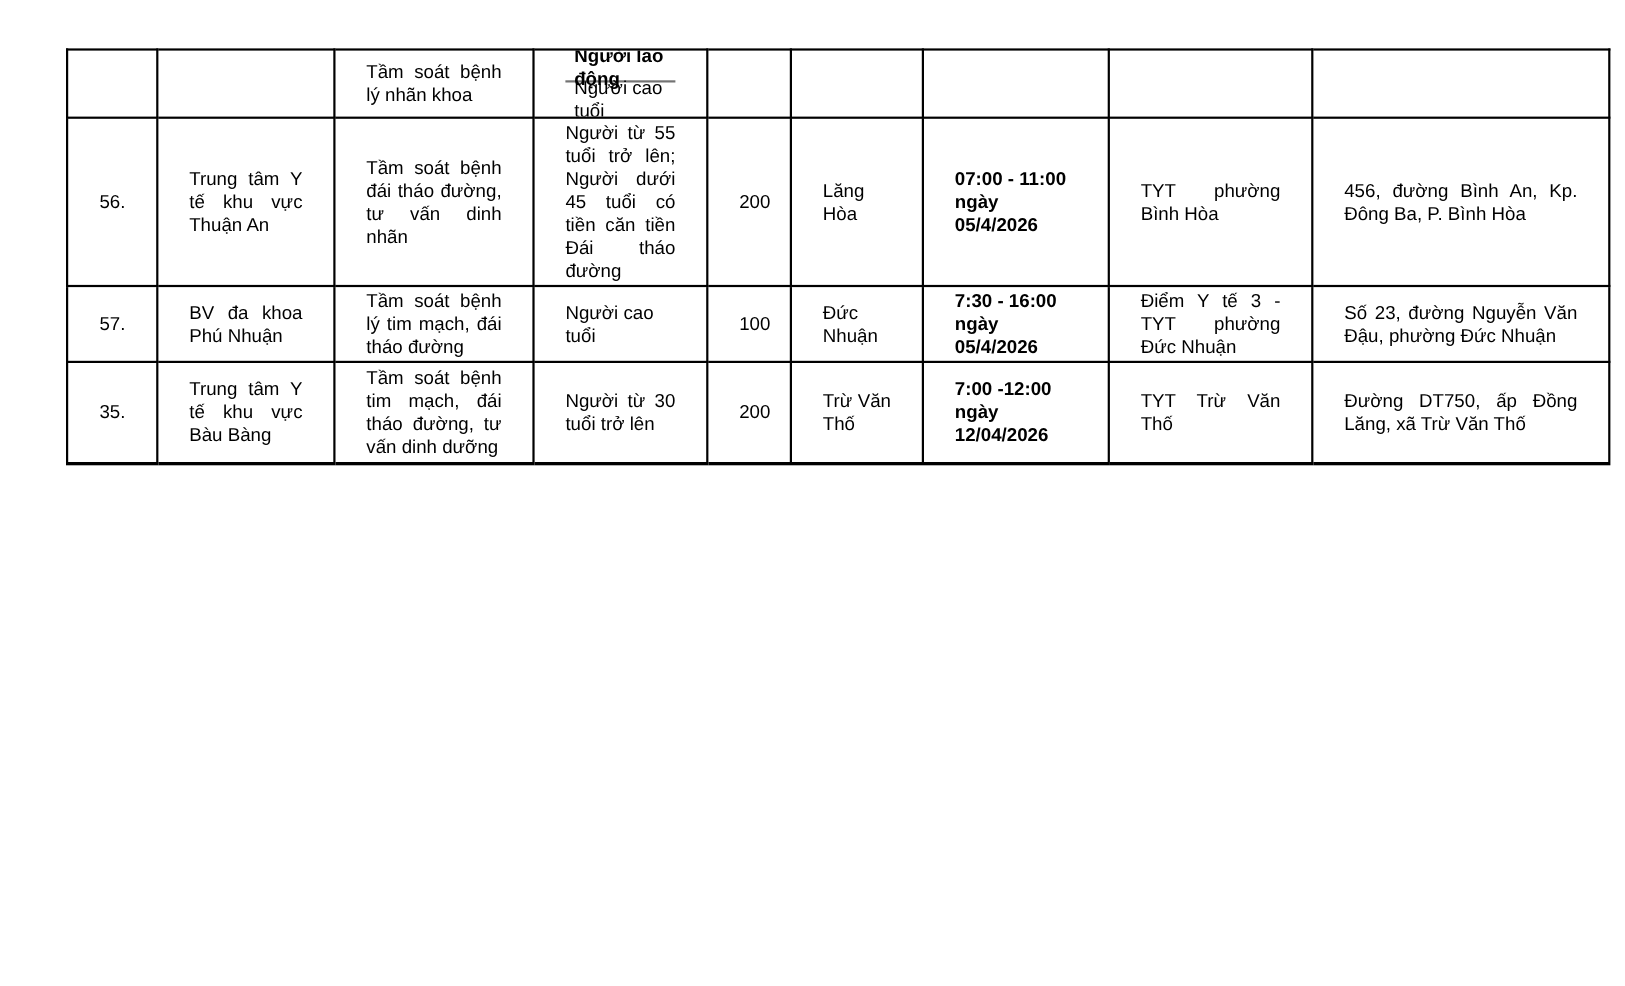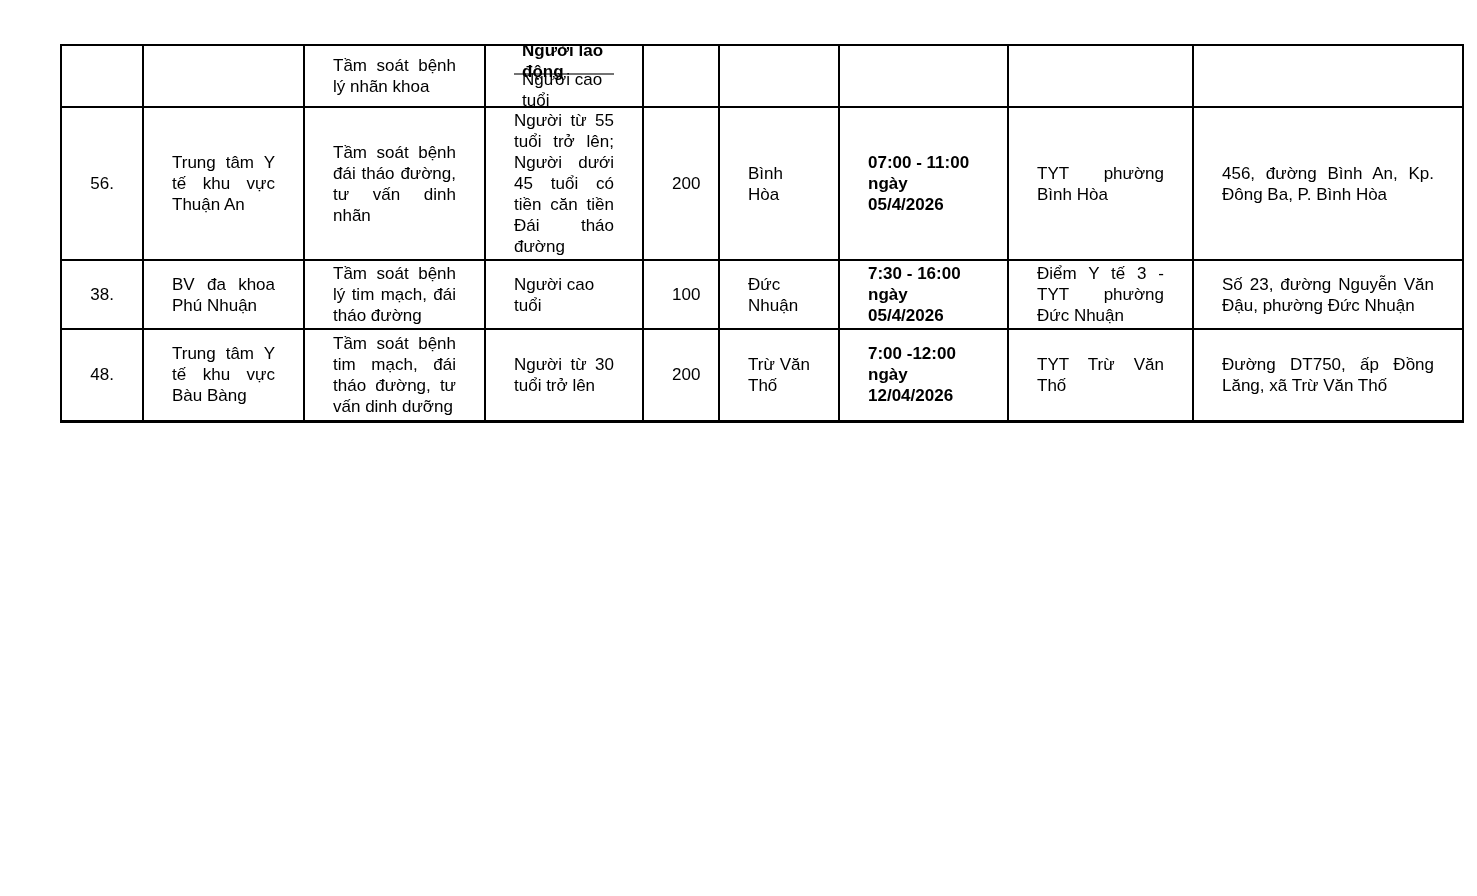--- a/index.html
+++ b/index.html
@@ -92,46 +92,46 @@
       <td class="c-just"></td>
       <td class="c-just"></td>
     </tr>
 
     <tr class="row-56">
       <td class="c-center">56.</td>
       <td class="c-just">Trung tâm Y tế khu vực Thuận An</td>
       <td class="c-just">Tầm soát bệnh đái tháo đường, tư vấn dinh nhãn</td>
       <td class="c-just">Người từ 55 tuổi trở lên; Người dưới 45 tuổi có tiền căn tiền Đái tháo đường</td>
       <td class="c-center">200</td>
-      <td class="c-left">Bình Hòa</td>
+      <td class="c-left">Lăng Hòa</td>
       <td class="c-left">
         <div class="time-line">07:00 - 11:00</div>
         <div class="time-line">ngày 05/4/2026</div>
       </td>
       <td class="c-just">TYT phường Bình Hòa</td>
       <td class="c-just">456, đường Bình An, Kp. Đông Ba, P. Bình Hòa</td>
     </tr>
 
     <tr class="row-57">
-      <td class="c-center">38.</td>
+      <td class="c-center">57.</td>
       <td class="c-just">BV đa khoa Phú Nhuận</td>
       <td class="c-just">Tầm soát bệnh lý tim mạch, đái tháo đường</td>
       <td class="c-left">Người cao tuổi</td>
       <td class="c-center">100</td>
       <td class="c-just">Đức Nhuận</td>
       <td class="c-left">
         <div class="time-line">7:30 - 16:00</div>
         <div class="time-line">ngày 05/4/2026</div>
       </td>
       <td class="c-just">Điểm Y tế 3 - TYT phường Đức Nhuận</td>
       <td class="c-just">Số 23, đường Nguyễn Văn Đậu, phường Đức Nhuận</td>
     </tr>
 
     <tr class="row-58">
-      <td class="c-center">48.</td>
+      <td class="c-center">35.</td>
       <td class="c-just">Trung tâm Y tế khu vực Bàu Bàng</td>
       <td class="c-just">Tầm soát bệnh tim mạch, đái tháo đường, tư vấn dinh dưỡng</td>
       <td class="c-just">Người từ 30 tuổi trở lên</td>
       <td class="c-center">200</td>
       <td class="c-just">Trừ Văn Thố</td>
       <td class="c-left">
         <div class="time-line">7:00 -12:00</div>
         <div class="time-line">ngày 12/04/2026</div>
       </td>
       <td class="c-just">TYT Trừ Văn Thố</td>

